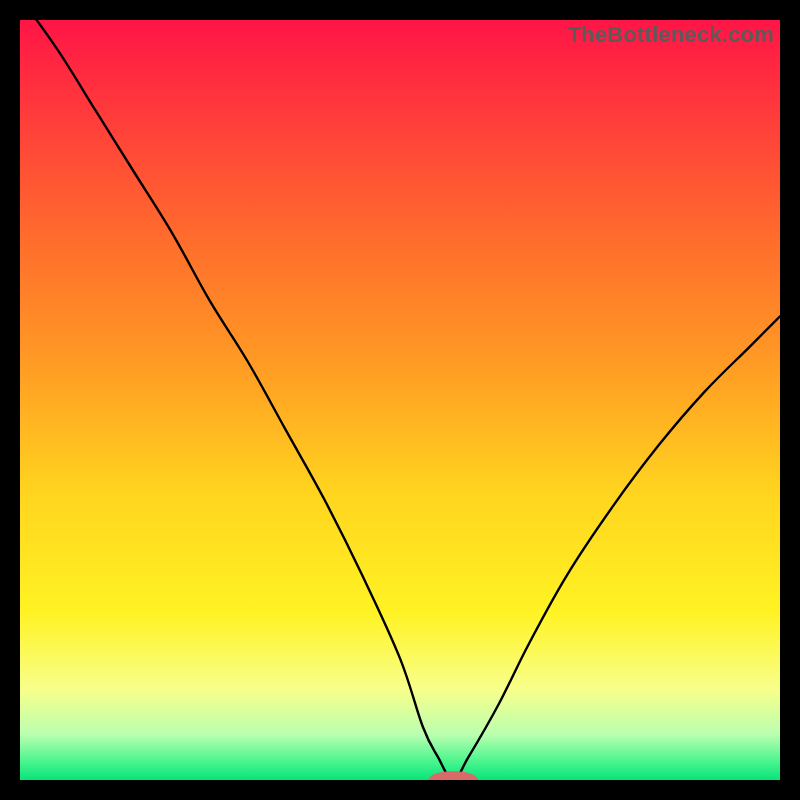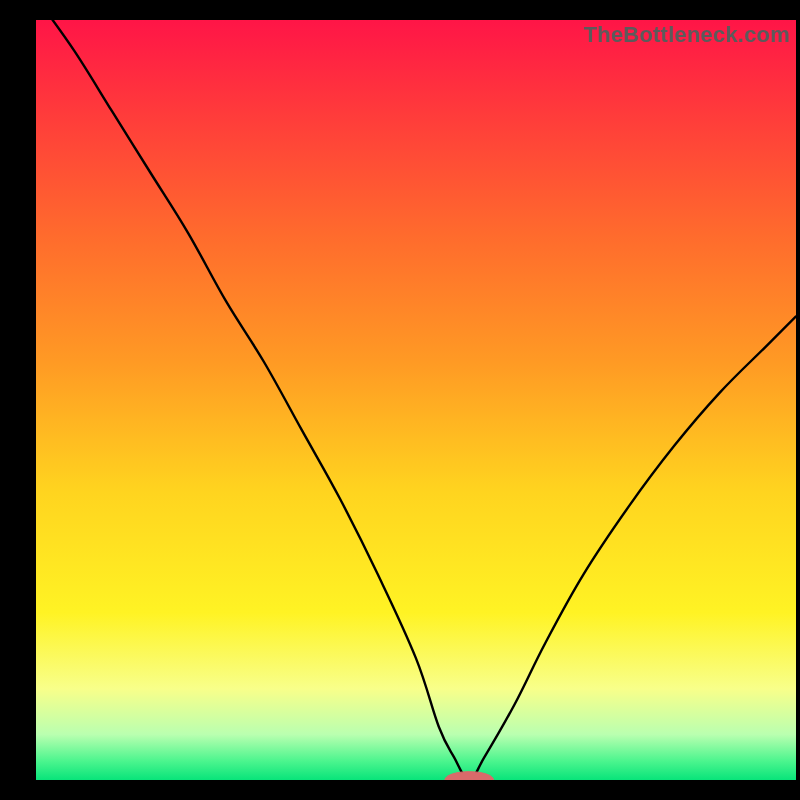--- a/index.html
+++ b/index.html
@@ -17,21 +17,20 @@
     width: 760px;
     height: 760px;
     background: #000;
   }
   .plot-area {
     position: absolute;
     left: 0;
     top: 0;
     width: 760px;
     height: 760px;
-    margin-left: 16px;
   }
   .gradient {
     position: absolute;
     left: 0;
     top: 0;
     width: 760px;
     height: 760px;
   }
   .watermark {
     position: absolute;

